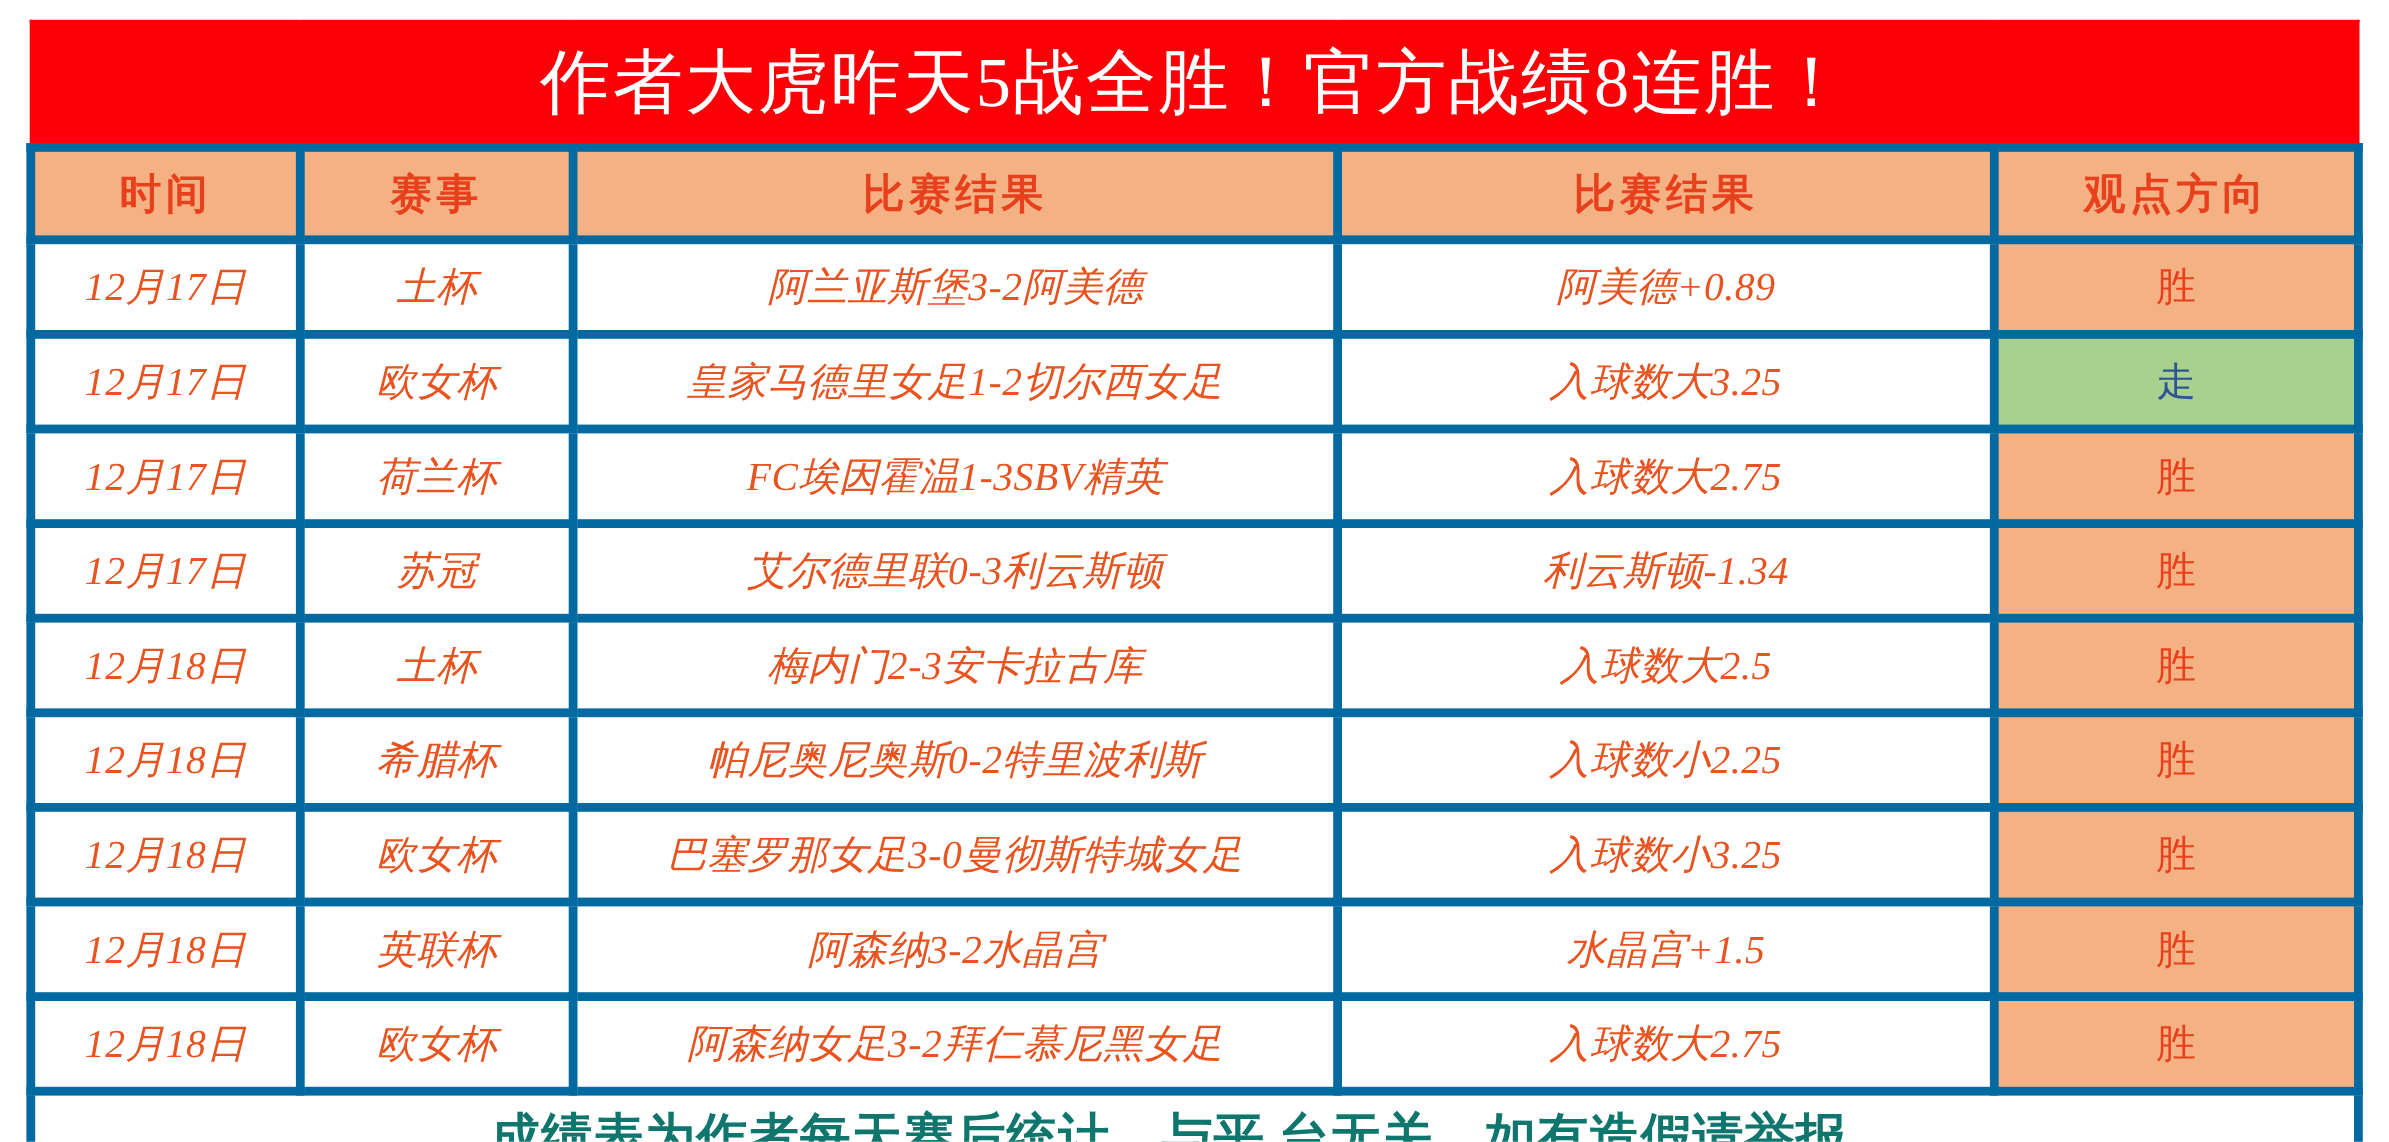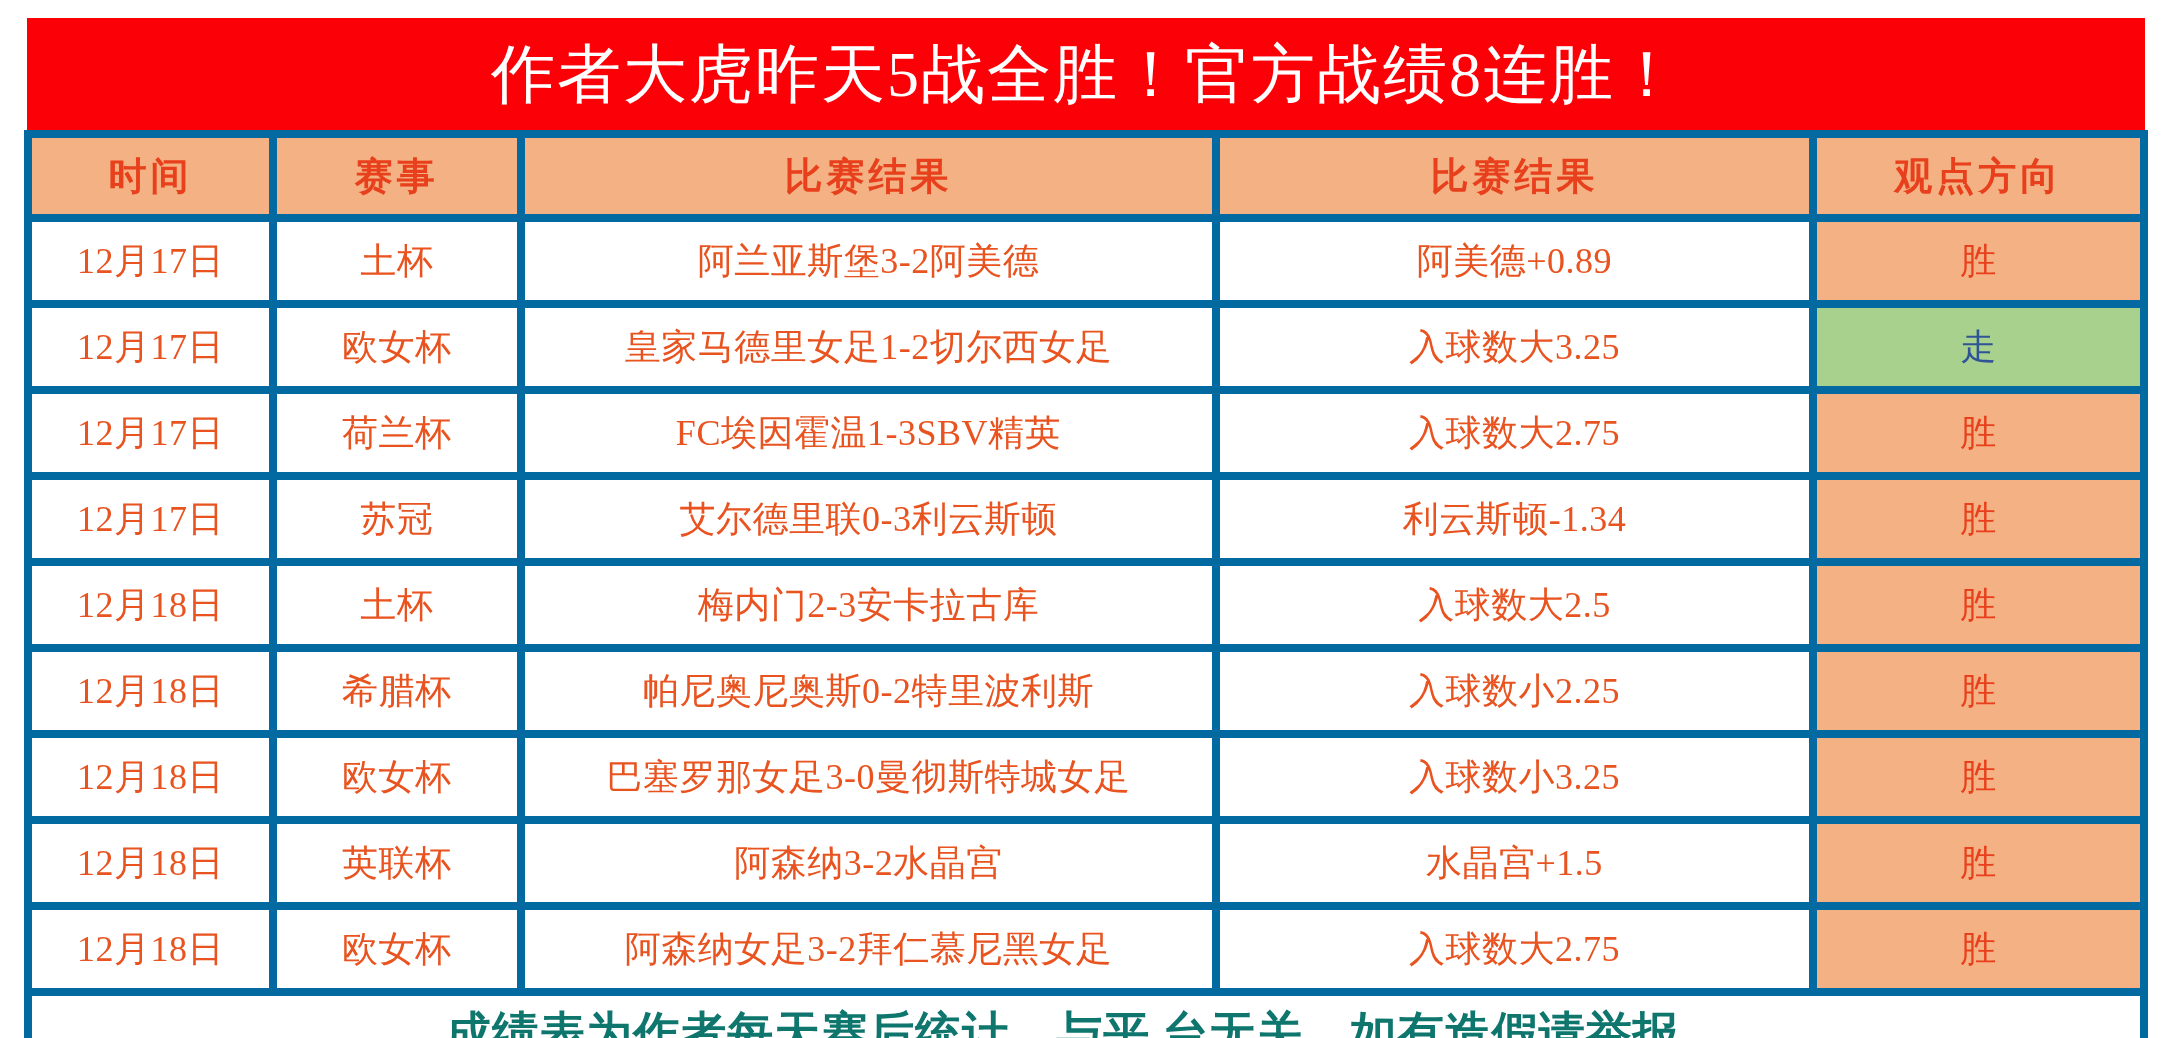--- a/index.html
+++ b/index.html
@@ -62,20 +62,21 @@
   
   .body-cell {
     background: #ffffff;
     height: 78px;
   }
   .body-text {
     font-size: 36px;
     color: #e8531f;
     font-weight: normal;
     letter-spacing: 0.5px;
+    font-style: italic;
   }
   .res-cell-win {
     background: #f4b183;
   }
   .res-cell-push {
     background: #a9d18e;
   }
   .res-text {
     font-size: 36px;
     color: #e8401c;

